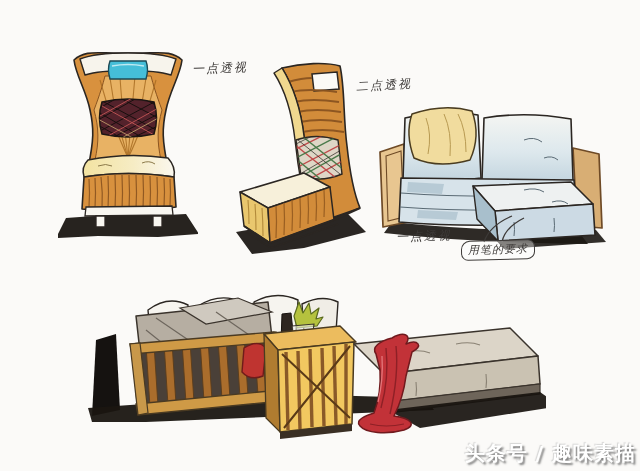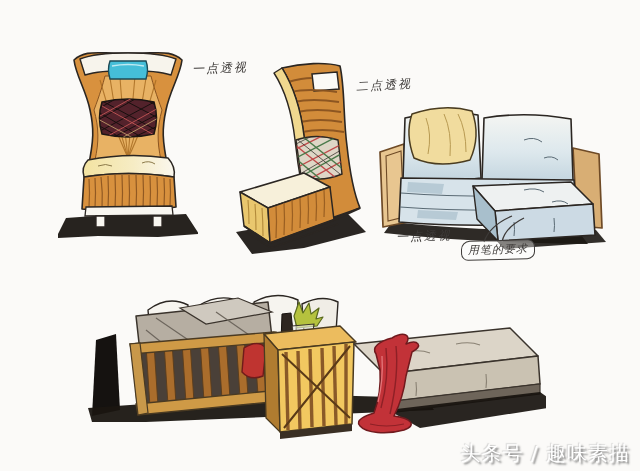--- a/index.html
+++ b/index.html
@@ -31,23 +31,23 @@
     font-size:11px;
     font-style:italic;
     letter-spacing:1px;
     transform:rotate(-1.5deg);
     background:rgba(255,255,255,.4);
     white-space:nowrap;
   }
   .leader{position:absolute;}
   .watermark{
     position:absolute;
-    right:10px;bottom:4px;
+    right:4px;bottom:4px;
     font-size:20px;
-    font-weight:normal;
+    font-weight:bold;
     letter-spacing:1px;
     color:#ffffff;
     text-shadow:2px 2px 2px rgba(110,110,110,.85),-1px -1px 1px rgba(190,190,190,.6);
     white-space:nowrap;
   }
 </style>
 </head>
 <body>
 
 <div class="canvas">

